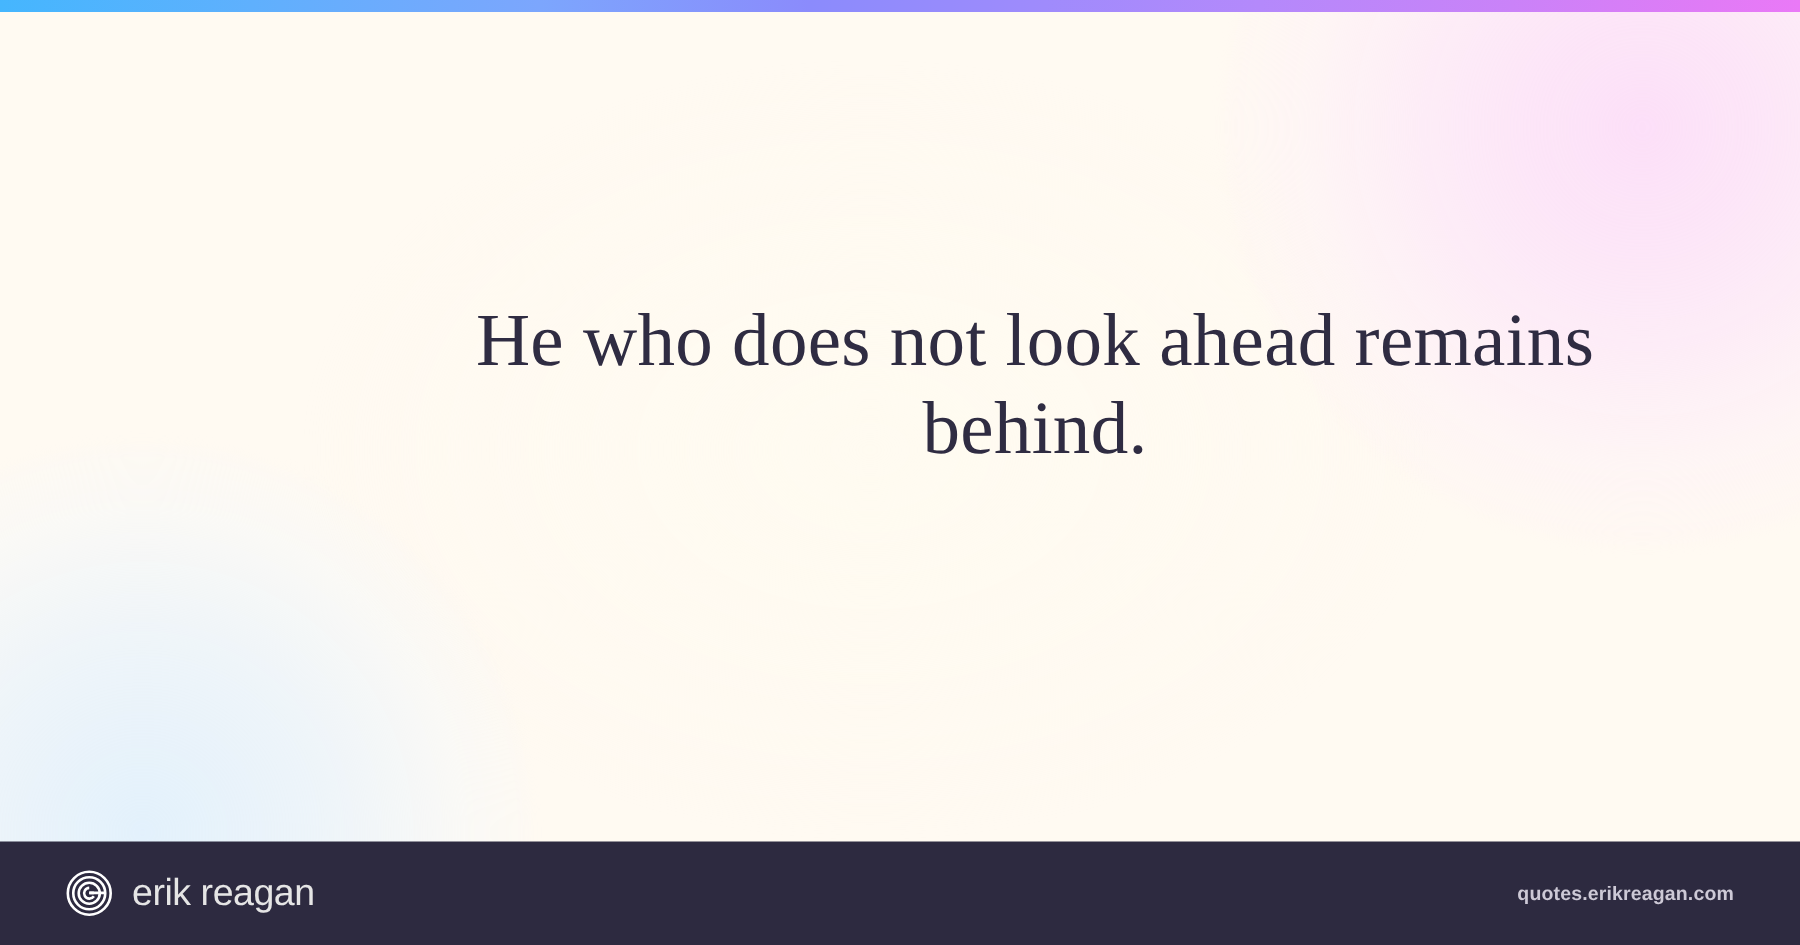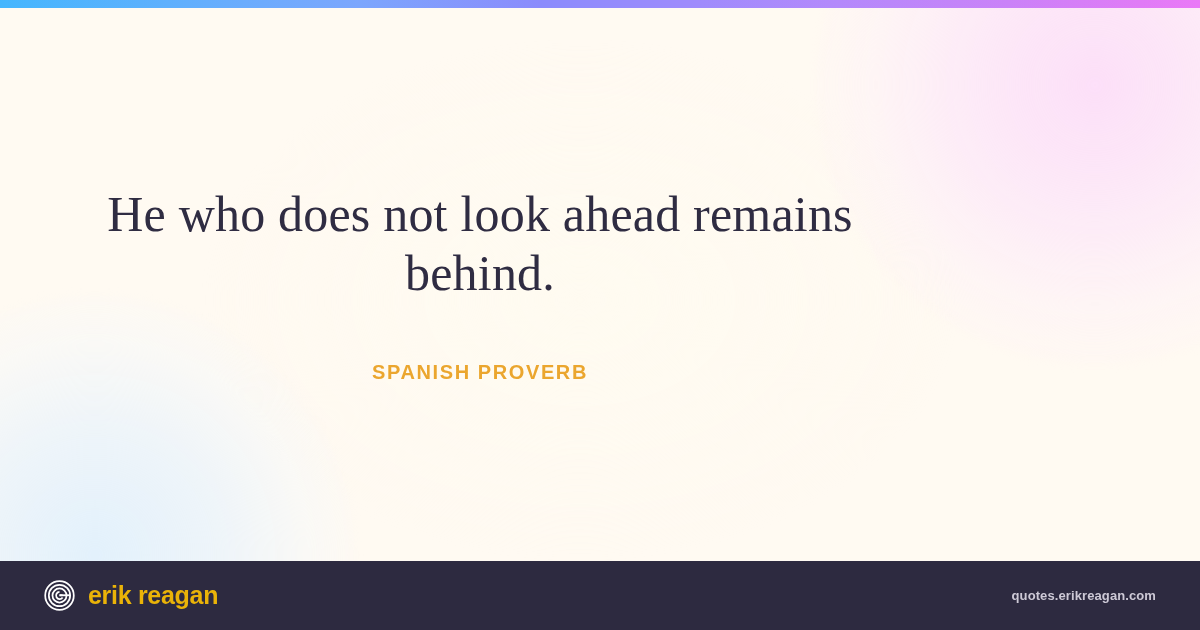--- a/index.html
+++ b/index.html
@@ -95,21 +95,21 @@
       rgba(255, 250, 242, 0.0) 70%);
   }
 
   
   .main {
     position: relative;
     z-index: 2;
     flex: 1 1 auto;
     display: flex;
     flex-direction: column;
-    align-items: flex-start;
+    align-items: flex-end;
     justify-content: center;
     padding: 8px 100px 0 70px;
     box-sizing: border-box;
   }
 
   .quote-block {
     width: 820px;
     text-align: center;
   }
 
@@ -158,22 +158,22 @@
   .brand-logo {
     width: 31px;
     height: 31px;
     display: block;
     flex: 0 0 31px;
   }
 
   .brand-name {
     font-family: "Liberation Sans", sans-serif;
     font-size: 25px;
-    font-weight: 700;
-    color: #eab308;
+    font-weight: 400;
+    color: #e5e5e5;
     letter-spacing: -0.3px;
     line-height: 1;
   }
 
   .footer-url {
     font-family: "Liberation Sans", sans-serif;
     font-size: 13px;
     font-weight: 700;
     color: #cdc9d6;
     letter-spacing: 0.1px;
@@ -189,21 +189,20 @@
 
   <div class="bg-layer">
     <div class="glow glow-warm"></div>
     <div class="glow glow-pink"></div>
     <div class="glow glow-blue"></div>
   </div>
 
   <div class="main">
     <div class="quote-block">
       <p class="quote-text">He who does not look ahead remains behind.</p>
-      <p class="attribution">Spanish Proverb</p>
     </div>
   </div>
 
   <div class="footer">
 
     <div class="brand">
       <svg class="brand-logo" viewBox="0 0 64 64" aria-hidden="true">
         <g fill="none" stroke="#ffffff">
           <circle cx="32" cy="32" r="29.5" stroke-width="3.6"></circle>
           <circle cx="32" cy="32" r="22" stroke-width="3.6"></circle>

